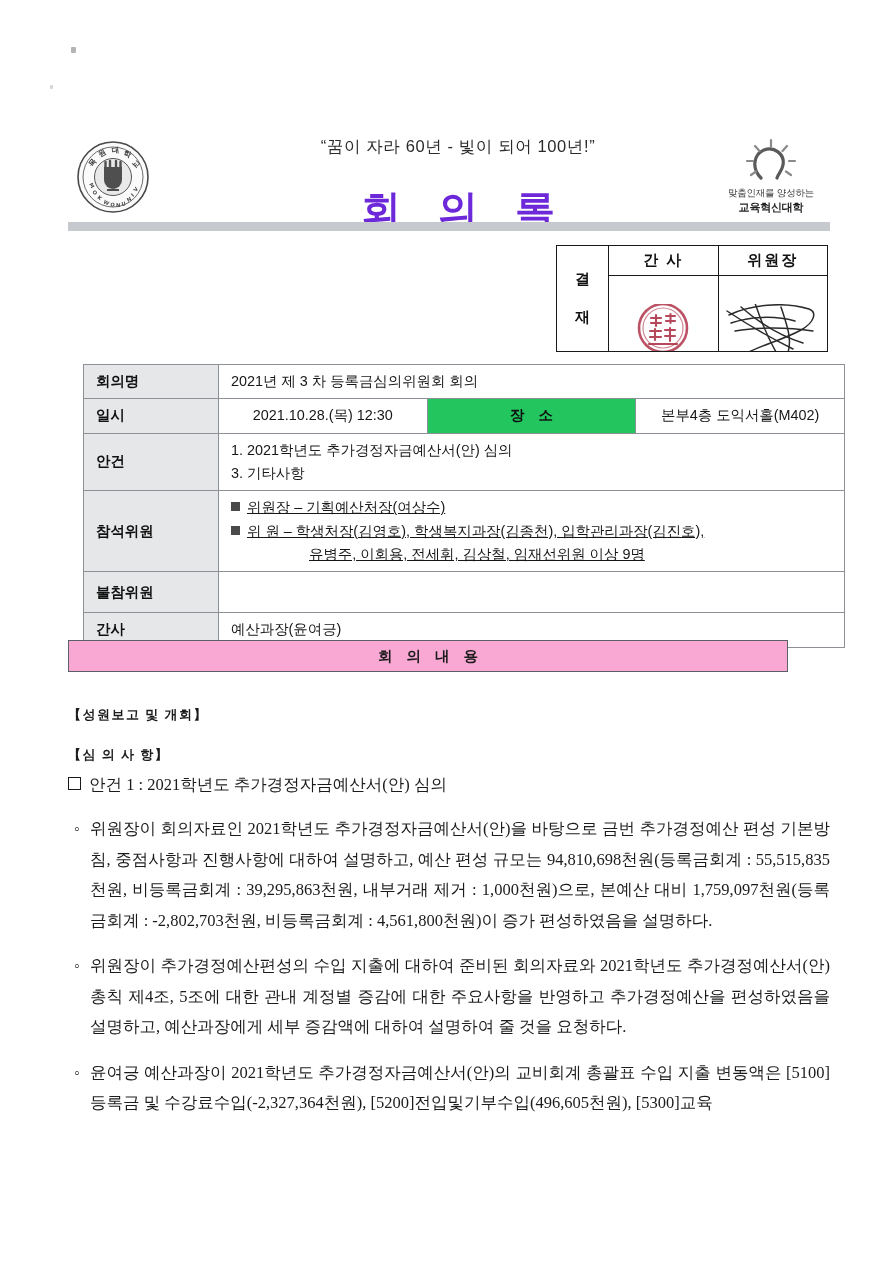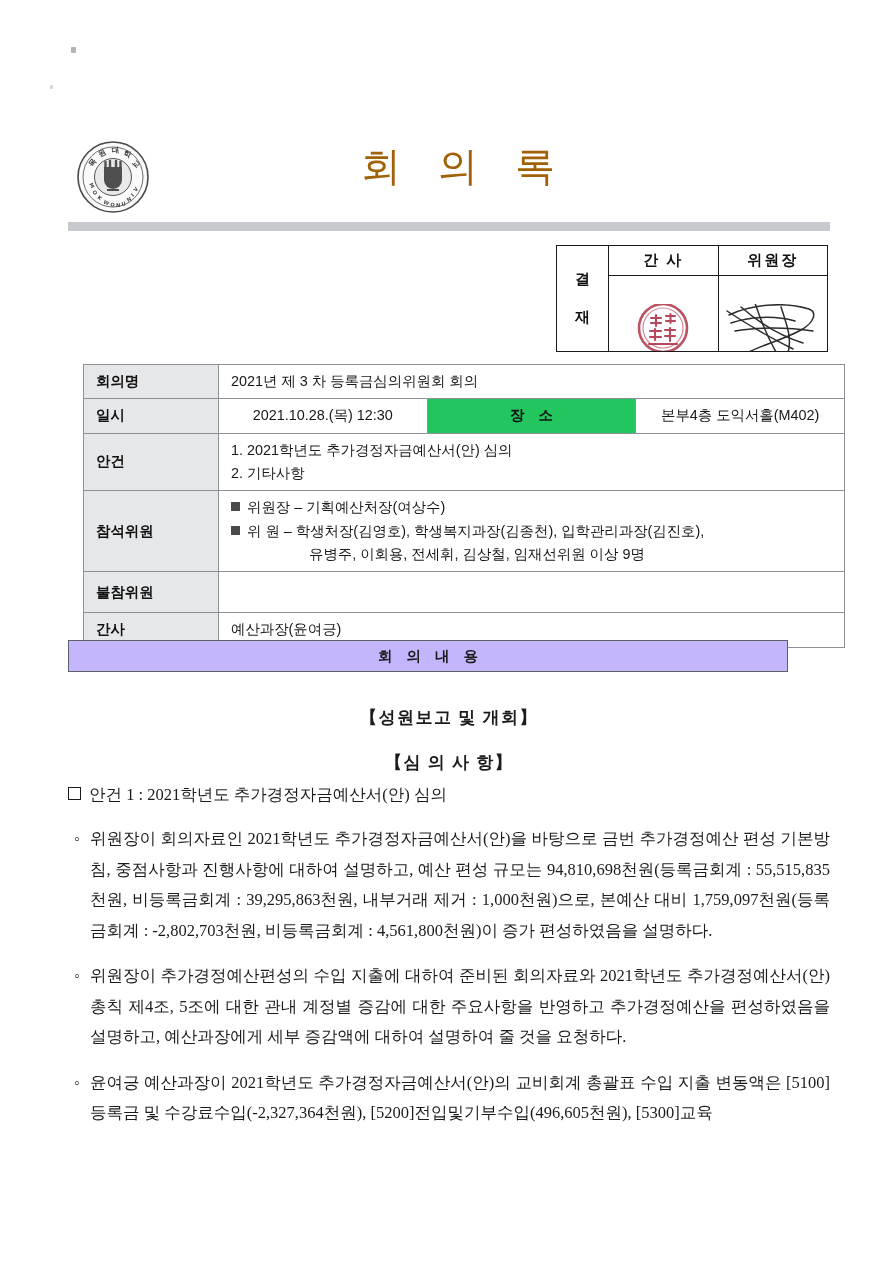--- a/index.html
+++ b/index.html
@@ -54,24 +54,24 @@
   }
   .slogan {
     font-size: 16.5px;
     letter-spacing: .6px;
     color: #2a2a2a;
     white-space: nowrap;
     margin-top: 4px;
   }
   .doc-title {
     font-size: 40px;
-    font-weight: 400;
+    font-weight: 700;
     letter-spacing: 13px;
-    color: #a16207;
-    margin-top: 7px;
+    color: #6d28d9;
+    margin-top: 24px;
     text-indent: 13px;
   }
 
   .logo-right {
     position: absolute;
     right: 2px;
     top: 4px;
     width: 110px;
     text-align: center;
   }
@@ -188,21 +188,21 @@
     text-align: justify;
     text-align-last: justify;
     font-weight: 700;
     color: #111;
     padding: 5px 16px;
   }
   .lbl-mid { background: #22c55e; font-weight: 700; color:#111; text-align:center; width:136px; letter-spacing:5px; text-indent:5px;}
   .val-center { text-align: center; }
   .nowrap { white-space: nowrap; }
   .agenda-line { white-space: nowrap; }
-  .att-line { white-space: nowrap; }
+  .att-line { white-space: nowrap; text-decoration: underline; }
   .att-indent { padding-left: 78px; }
   .bsq {
     display: inline-block;
     width: 9px;
     height: 9px;
     background: #4a4a4a;
     margin-right: 7px;
     position: relative;
     top: -1px;
   }
@@ -210,21 +210,21 @@
 
   
   .content-banner {
     position: absolute;
     left: 68px;
     top: 640px;
     width: 720px;
     height: 32px;
     box-sizing: border-box;
     border: 1.5px solid #5b5f66;
-    background: #c4b5fd;
+    background: #f9a8d4;
     display: flex;
     align-items: center;
     justify-content: center;
     font-size: 14.5px;
     font-weight: 600;
     letter-spacing: 5px;
     text-indent: 5px;
     color: #1b1b1b;
   }
 
@@ -233,22 +233,21 @@
     position: absolute;
     left: 68px;
     top: 684px;
     width: 762px;
   }
   .serif {
     font-family: "Liberation Serif", "DejaVu Serif", serif;
     color: #1b1b1b;
   }
   .sec-head {
-    text-align: center;
-    font-size: 17px;
+    font-size: 13px;
     font-weight: 700;
     letter-spacing: 1.5px;
     margin: 22px 0 6px;
   }
   .para {
     font-size: 16.5px;
     line-height: 1.78;
     text-align: justify;
     text-justify: inter-character;
     text-indent: 18px;
@@ -319,23 +318,34 @@
           <text transform="translate(40,67) rotate(0)">N</text>
           <text transform="translate(46,66) rotate(-14)">U</text>
           <text transform="translate(52,62) rotate(-28)">N</text>
           <text transform="translate(57,57) rotate(-42)">I</text>
           <text transform="translate(60,52) rotate(-52)">V</text>
         </g>
       </svg>
     </div>
 
     <div class="masthead-center">
+      <div class="slogan">“꿈이 자라 60년 - 빛이 되어 100년!”</div>
       <div class="doc-title">회 의 록</div>
     </div>
 
+    <div class="logo-right">
+      <div class="logo-right-mark">
+        <svg viewBox="0 0 60 50" width="60" height="50">
+          <path d="M20 42 C10 32, 13 18, 23 14 C33 10, 44 18, 42 29 C41 35, 37 38, 36 42" fill="none" stroke="#5a5a5a" stroke-width="3.2" stroke-linecap="round"></path>
+          <path d="M30 4 v7 M14 10 l4.5 5 M46 10 l-4.5 5 M6 25 h6 M48 25 h6 M10 39 l5-3.5 M50 39 l-5-3.5" fill="none" stroke="#8a8a8a" stroke-width="2.2" stroke-linecap="round"></path>
+        </svg>
+      </div>
+      <div class="logo-right-l1">맞춤인재를 양성하는</div>
+      <div class="logo-right-l2">교육혁신대학</div>
+    </div>
   </div>
 
   <div class="rule-bar"></div>
 
   <div class="approval">
     <div class="appr-left">
       <span>결</span>
       <span>재</span>
     </div>
 
@@ -387,21 +397,21 @@
       <tr>
         <td class="lbl">일시</td>
         <td class="val-center nowrap" style="width:272px">2021.10.28.(목) 12:30</td>
         <td class="lbl-mid">장 소</td>
         <td class="val-center nowrap">본부4층 도익서홀(M402)</td>
       </tr>
       <tr>
         <td class="lbl">안건</td>
         <td colspan="3">
           <div class="agenda-line">1. 2021학년도 추가경정자금예산서(안) 심의</div>
-          <div class="agenda-line">2. 기타사항</div>
+          <div class="agenda-line">3. 기타사항</div>
         </td>
       </tr>
       <tr>
         <td class="lbl">참석위원</td>
         <td colspan="3">
           <div class="att-line">
             <span class="bsq"></span><span>위원장 – 기획예산처장(여상수)</span>
           </div>
           <div class="att-line">
             <span class="bsq"></span><span>위  원 – 학생처장(김영호),  학생복지과장(김종천),  입학관리과장(김진호),</span>

